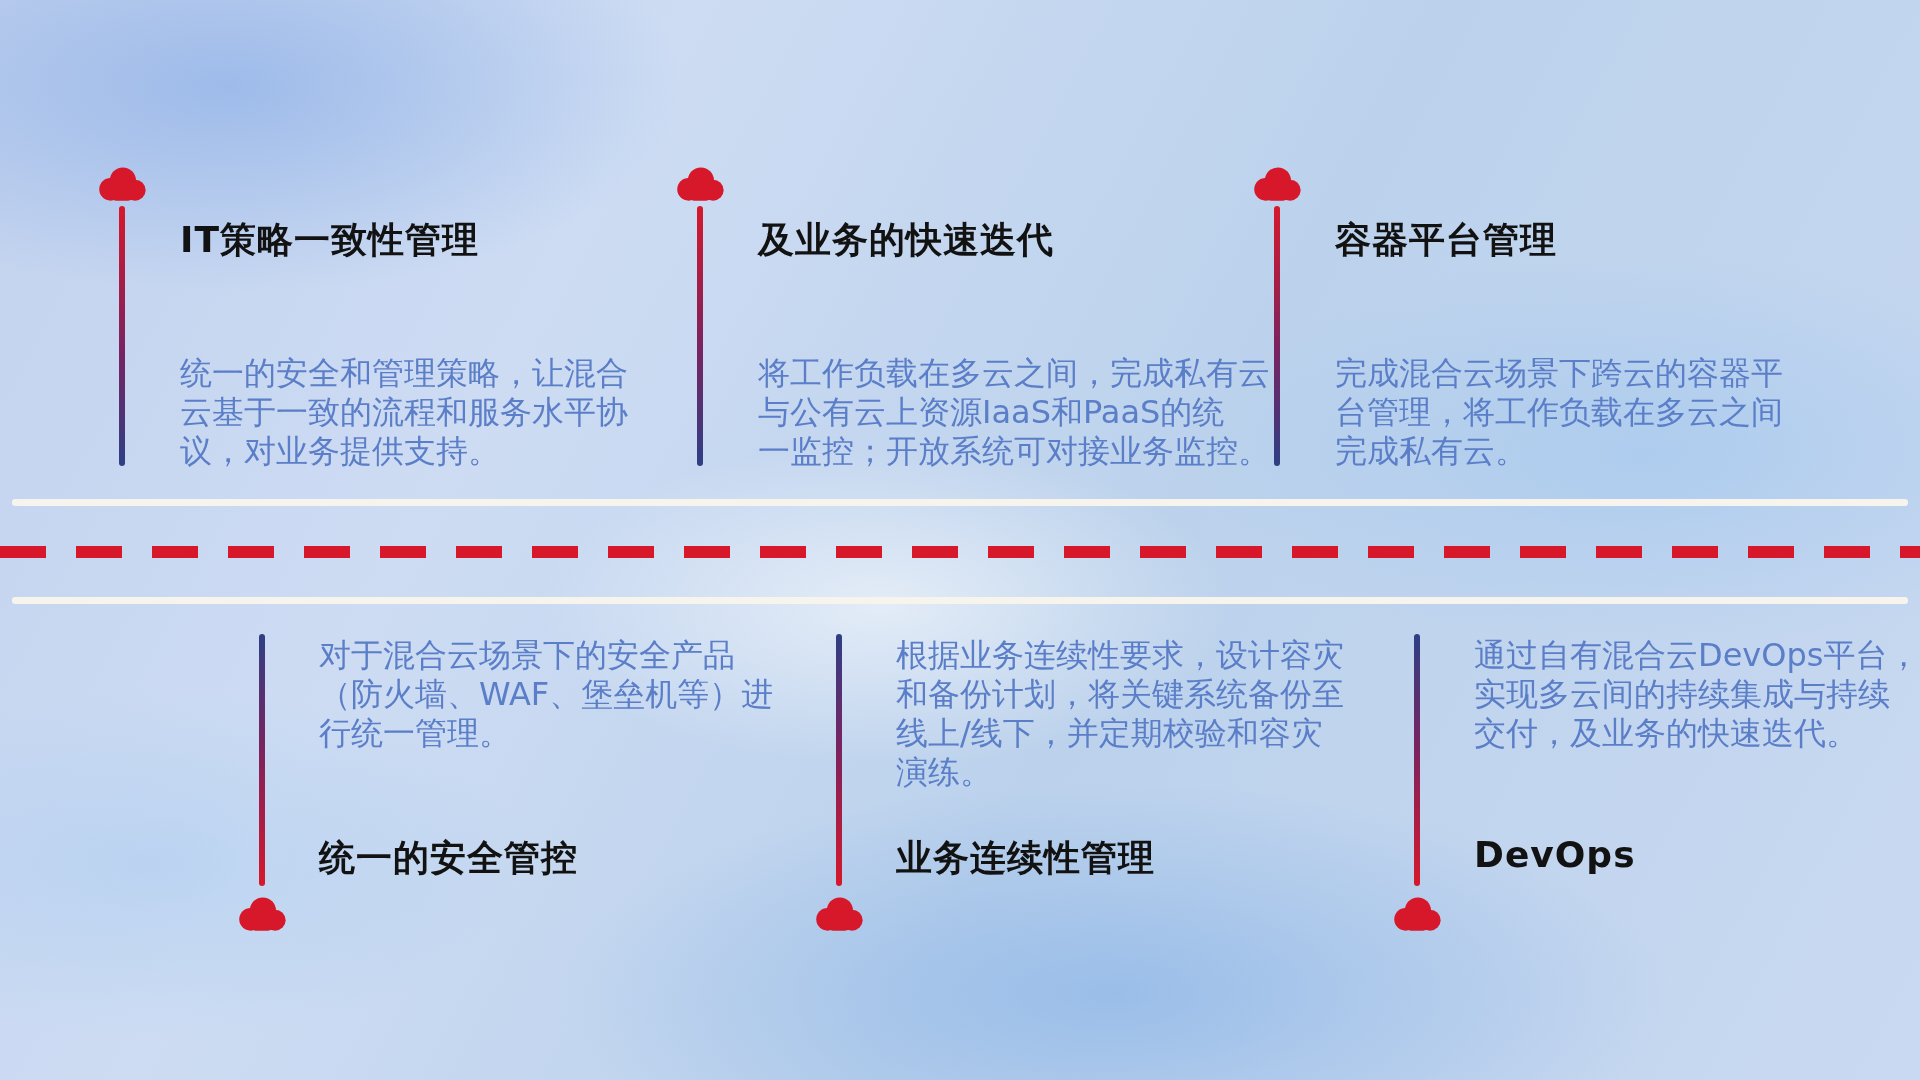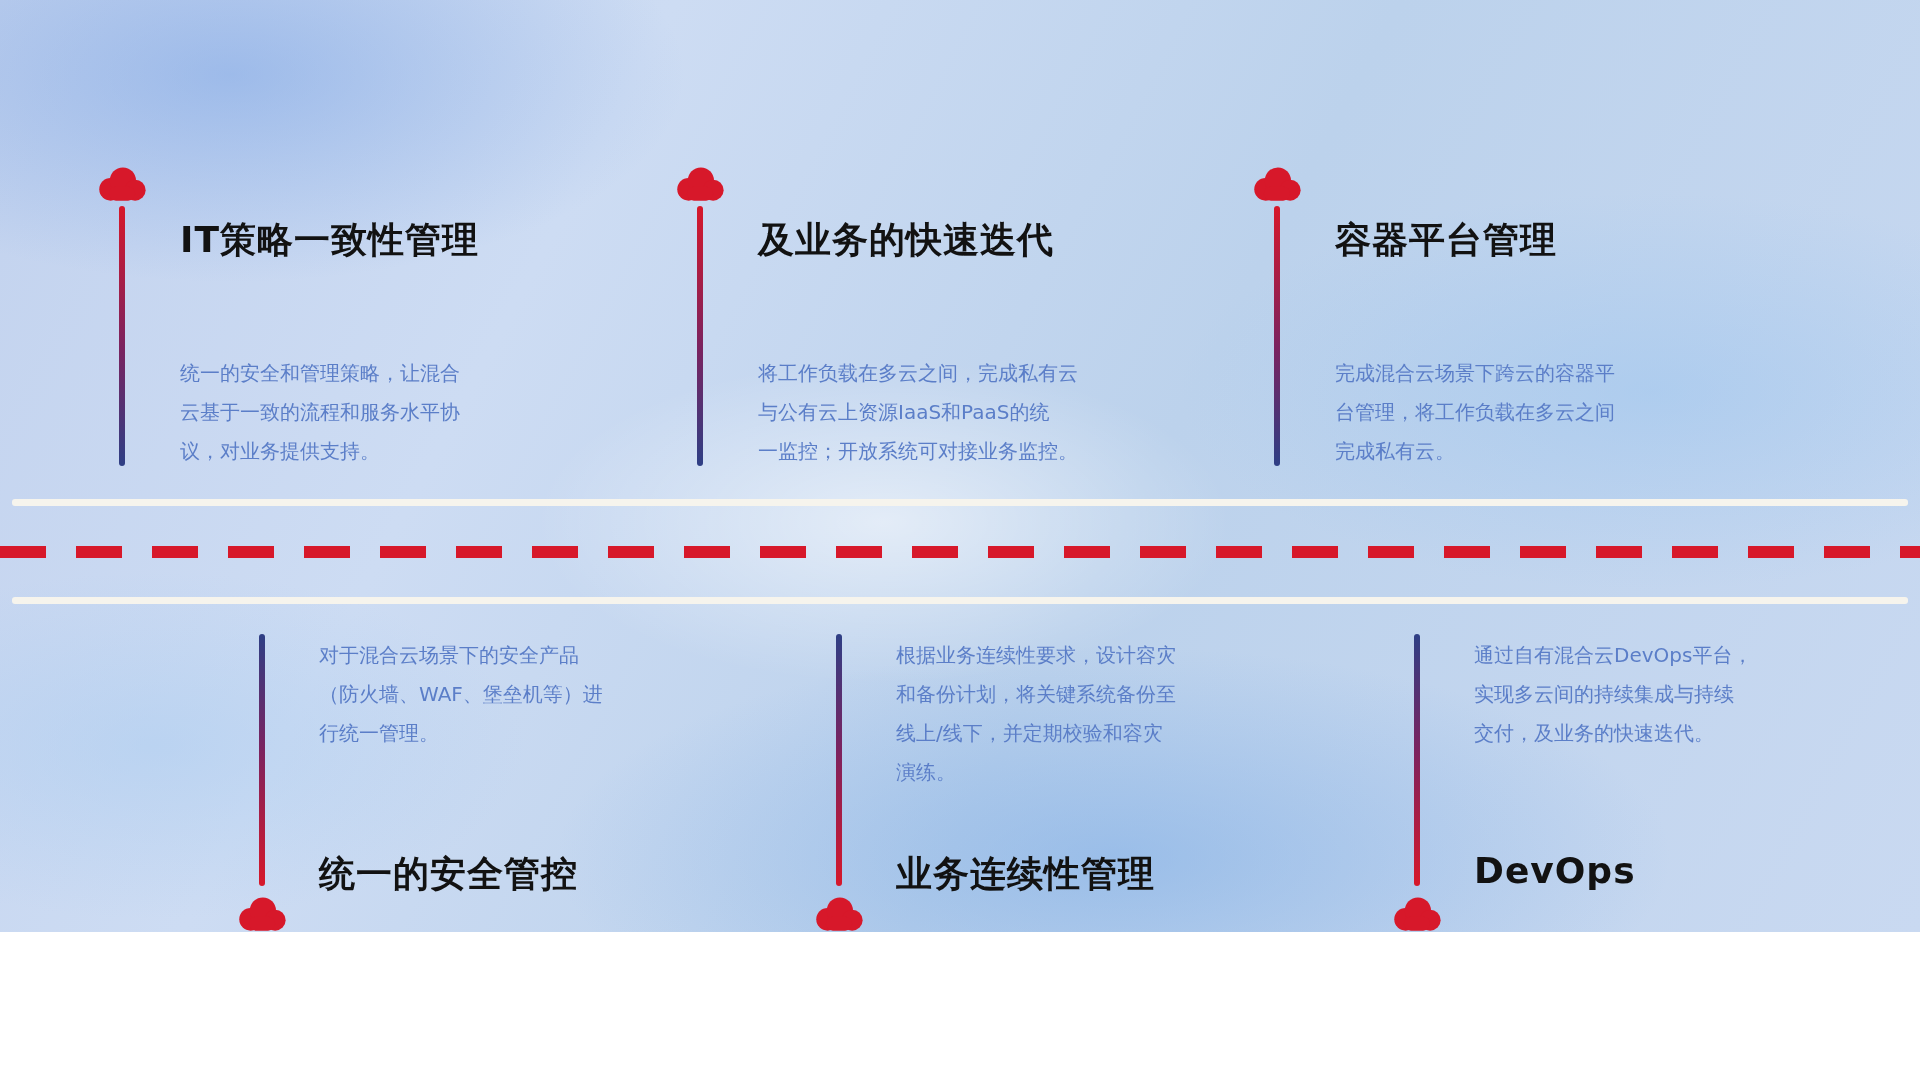--- a/index.html
+++ b/index.html
@@ -1,20 +1,20 @@
 <!DOCTYPE html>
 <html><head>
 <meta charset="utf-8">
 <style>
   html, body { margin: 0; padding: 0; }
   body { font-family: "DejaVu Sans", "Liberation Sans", sans-serif; }
   .canvas {
     position: relative;
     width: 1920px;
-    height: 932px;
+    height: 1080px;
     overflow: hidden;
     background:
       radial-gradient(ellipse 700px 320px at 12% 8%, rgba(96,146,224,0.40), transparent 65%),
       radial-gradient(ellipse 560px 260px at 46% 56%, rgba(255,255,255,0.55), transparent 62%),
       radial-gradient(ellipse 760px 320px at 86% 42%, rgba(150,194,238,0.45), transparent 62%),
       radial-gradient(ellipse 900px 340px at 58% 92%, rgba(118,168,228,0.50), transparent 62%),
       radial-gradient(ellipse 600px 280px at 8% 80%, rgba(170,204,240,0.50), transparent 62%),
       linear-gradient(118deg, #c2d2ee 0%, #cddcf3 28%, #bcd2ec 58%, #c9d9f1 100%);
   }
 
@@ -25,21 +25,21 @@
   .title {
     position: absolute;
     font-size: 36px;
     font-weight: 700;
     color: #121212;
     white-space: nowrap;
     letter-spacing: 1px;
   }
   .desc {
     position: absolute;
-    font-size: 20px;
+    font-size: 32px;
     line-height: 39px;
     color: #5b7ec8;
     white-space: pre;
   }
 
   
   .top .cloud { left: -28px; top: 164px; }
   .top .vline {
     left: -3px; top: 206px; height: 260px;
     background: linear-gradient(180deg, #d7182a 0%, #7a2360 55%, #2e3f85 100%);
@@ -47,21 +47,21 @@
   .top .title { left: 58px; top: 216px; }
   .top .desc  { left: 58px; top: 354px; }
 
   
   .bottom .vline {
     left: -3px; top: 634px; height: 252px;
     background: linear-gradient(0deg, #d7182a 0%, #7a2360 55%, #2e3f85 100%);
   }
   .bottom .cloud { left: -28px; top: 894px; }
   .bottom .desc  { left: 57px; top: 636px; }
-  .bottom .title { left: 57px; top: 834px; margin-top: 16px; }
+  .bottom .title { left: 57px; top: 834px; }
 
   
   .road-line {
     position: absolute; left: 12px; right: 12px; height: 7px;
     background: #f6f4ed; border-radius: 3px;
   }
   .road-line.first  { top: 499px; }
   .road-line.second { top: 597px; }
   .road-dash {
     position: absolute; left: 0; right: 0; top: 546px; height: 12px;

